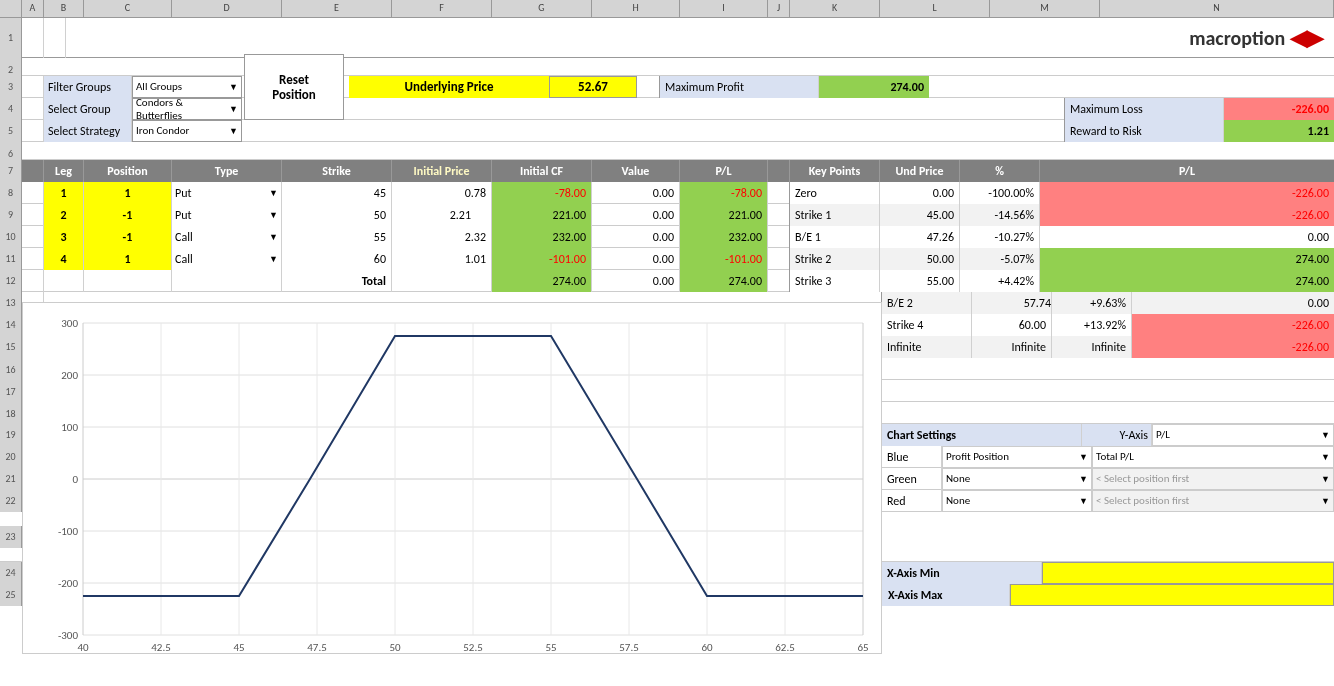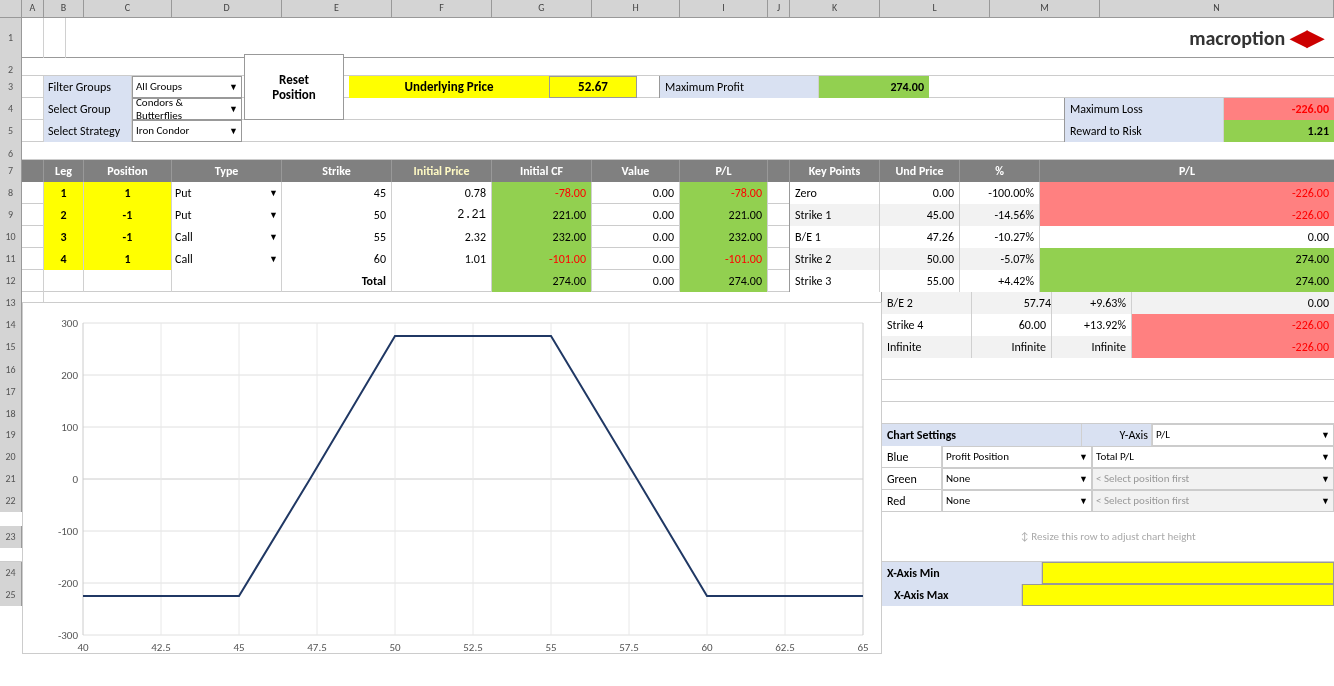--- a/index.html
+++ b/index.html
@@ -159,21 +159,21 @@
   <div class="sp-row" style="height:22px; display:flex; align-items:center;">
     <div class="rn">9</div>
     <div style="width:22px; border-right:1px solid #d0d0d0; height:22px;"></div>
     <div style="width:40px; border-right:1px solid #d0d0d0; height:22px; display:flex; align-items:center; justify-content:center; background:#FFFF00; font-weight:bold;">2</div>
     <div style="width:88px; border-right:1px solid #d0d0d0; height:22px; display:flex; align-items:center; justify-content:center; background:#FFFF00; font-weight:bold;">-1</div>
     <div style="width:110px; border-right:1px solid #d0d0d0; height:22px; display:flex; align-items:center; background:#fff; padding:0 3px; justify-content:space-between;">
       <span>Put</span>
       <span style="font-size:9px;">▼</span>
     </div>
     <div style="width:110px; border-right:1px solid #d0d0d0; height:22px; display:flex; align-items:center; justify-content:flex-end; padding-right:5px; background:#fff;">50</div>
-    <div style="width:100px; border-right:1px solid #d0d0d0; height:22px; display:flex; align-items:center; justify-content:flex-end; padding-right:5px; background:#fff;font-family:Liberation Mono, monospace;">2.21</div>
+    <div style="width:100px; border-right:1px solid #d0d0d0; height:22px; display:flex; align-items:center; justify-content:flex-end; padding-right:20px; background:#fff;">2.21</div>
     <div style="width:100px; border-right:1px solid #d0d0d0; height:22px; display:flex; align-items:center; justify-content:flex-end; padding-right:5px; background:#92D050;">221.00</div>
     <div style="width:88px; border-right:1px solid #d0d0d0; height:22px; display:flex; align-items:center; justify-content:flex-end; padding-right:5px;">0.00</div>
     <div style="width:88px; border-right:1px solid #d0d0d0; height:22px; display:flex; align-items:center; justify-content:flex-end; padding-right:5px; background:#92D050;">221.00</div>
     <div style="width:22px; border-right:1px solid #999; height:22px;"></div>
 
     <div style="width:90px; border-right:1px solid #d0d0d0; height:22px; display:flex; align-items:center; padding-left:5px; background:#f2f2f2;">Strike 1</div>
     <div style="width:80px; border-right:1px solid #d0d0d0; height:22px; display:flex; align-items:center; justify-content:flex-end; padding-right:5px; background:#f2f2f2;">45.00</div>
     <div style="width:80px; border-right:1px solid #d0d0d0; height:22px; display:flex; align-items:center; justify-content:flex-end; padding-right:5px; background:#f2f2f2;">-14.56%</div>
     <div style="flex:1; height:22px; display:flex; align-items:center; justify-content:flex-end; padding-right:5px; color:#FF0000; background:#FF8080;">-226.00</div>
   </div>
@@ -349,36 +349,35 @@
     <div style="flex:1; height:22px; display:flex; align-items:center; background:#f2f2f2; border:1px solid #ccc; padding:0 3px; justify-content:space-between; cursor:pointer;">
       <span style="font-size:11px; color:#999;">&lt; Select position first</span>
       <span style="font-size:9px;">▼</span>
     </div>
   </div>
 
   <div class="sp-row" style="height:50px; display:flex; align-items:center;">
     <div class="rn">23</div>
     <div style="width:22px; height:50px;"></div>
     <div style="width:838px; height:50px; border-right:1px solid #999;"></div>
-    <div style="flex:1; height:50px; display:flex; align-items:center; justify-content:center; color:#aaa; font-size:11px;">↕ Resize this row to adjust chart height</div>
   </div>
 
   <div class="sp-row" style="height:22px; display:flex; align-items:center;">
     <div class="rn">24</div>
     <div style="width:22px; height:22px;"></div>
     <div style="width:838px; height:22px; border-right:1px solid #999;"></div>
     <div style="width:160px; border-right:1px solid #d0d0d0; height:22px; display:flex; align-items:center; padding-left:5px; background:#d9e1f2; font-weight:bold;">X-Axis Min</div>
     <div style="flex:1; height:22px; background:#FFFF00; border:1px solid #999;"></div>
   </div>
 
   <div class="sp-row" style="height:22px; display:flex; align-items:center;">
     <div class="rn">25</div>
     <div style="width:22px; height:22px;"></div>
     <div style="width:838px; height:22px; border-right:1px solid #999;"></div>
-    <div style="width:140px; border-right:1px solid #d0d0d0; height:22px; display:flex; align-items:center; padding-left:12px; background:#d9e1f2; font-weight:bold;">X-Axis Max</div>
+    <div style="width:128px; border-right:1px solid #d0d0d0; height:22px; display:flex; align-items:center; padding-left:6px; background:#d9e1f2; font-weight:bold;">X-Axis Max</div>
     <div style="flex:1; height:22px; background:#FFFF00; border:1px solid #999;"></div>
   </div>
 
   <div style="position:absolute; left:22px; top:302px; width:860px; height:352px; background:#fff; border:1px solid #ccc;">
     <svg width="860" height="352" viewBox="0 0 860 352">
 
       <line x1="60" y1="20" x2="840" y2="20" stroke="#e0e0e0" stroke-width="1"></line>
       <line x1="60" y1="72" x2="840" y2="72" stroke="#e0e0e0" stroke-width="1"></line>
       <line x1="60" y1="124" x2="840" y2="124" stroke="#e0e0e0" stroke-width="1"></line>
       <line x1="60" y1="176" x2="840" y2="176" stroke="#ccc" stroke-width="1"></line>

